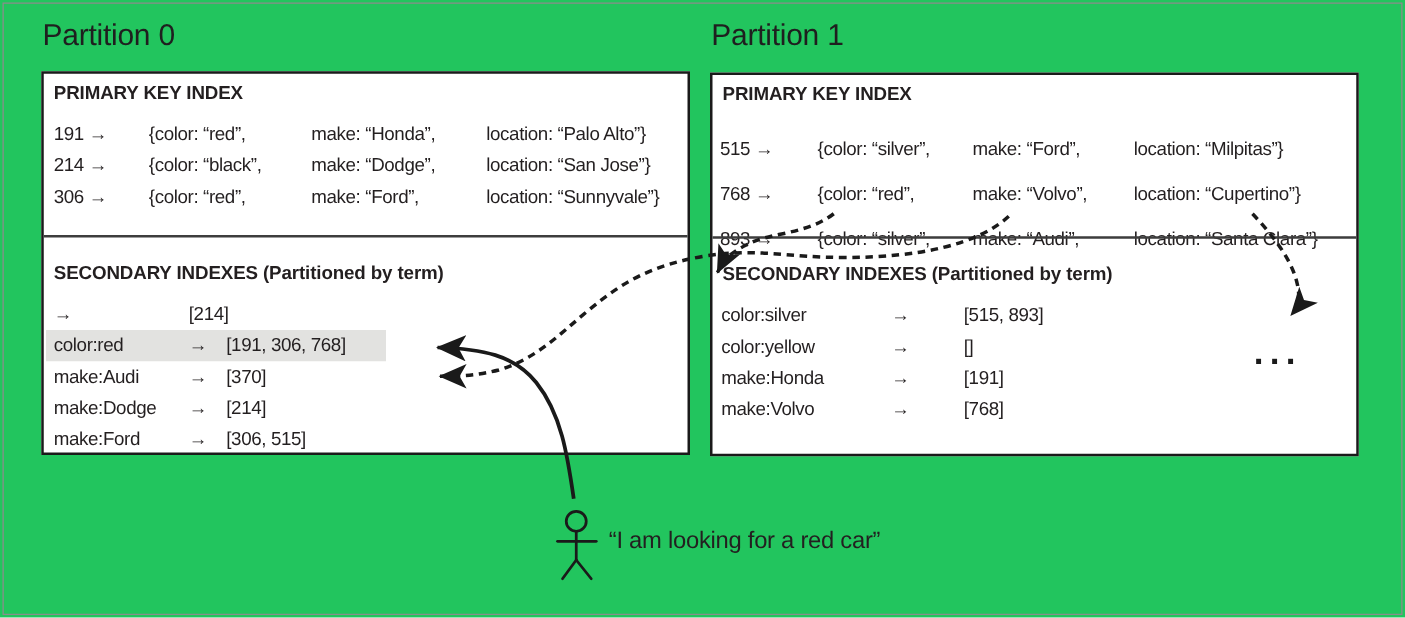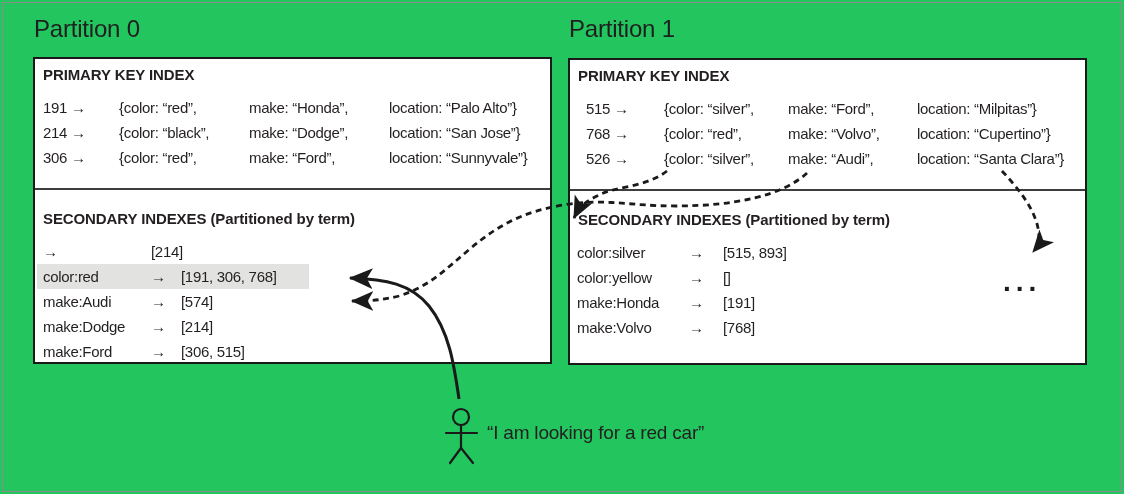--- a/index.html
+++ b/index.html
@@ -11,25 +11,25 @@
   #title1{left:569px;top:16px;}
   .pbox{position:absolute;top:57px;width:515px;height:303px;border:2.5px solid #1a1a1a;background:#fff;text-decoration:underline;}
   #pbox0{left:33px;}
   #pbox1{left:568px;top:58px;}
   .sec-head{position:absolute;left:8px;top:7px;font-size:15px;font-weight:bold;letter-spacing:-0.1px;white-space:nowrap;}
   .divider{position:absolute;left:0;right:0;top:129px;height:2px;background:#3d3d3d;}
   .sec2-head{position:absolute;left:8px;top:151px;font-size:15px;font-weight:bold;letter-spacing:-0.1px;white-space:nowrap;}
   .pri-rows{position:absolute;left:0;right:0;top:36px;}
   .pri-row{display:grid;padding-left:8px;line-height:25px;font-size:15px;letter-spacing:-0.3px;white-space:nowrap;gap:12px;}
   #pbox0 .pri-row{grid-template-columns:64px 118px 128px auto;}
-  #pbox1 .pri-row{grid-template-columns:66px 112px 117px auto;padding-left:16px;}
+  #pbox1 .pri-row{grid-template-columns:66px 112px 117px auto;padding-left:6px;margin-top:11px;}
   .sec-rows{position:absolute;left:0;right:0;top:180px;}
   .sec-row{display:grid;padding-left:8px;line-height:25px;font-size:15px;letter-spacing:-0.3px;white-space:nowrap;}
   #pbox0 .sec-row{grid-template-columns:108px 30px auto;}
-  #pbox1 .sec-row{grid-template-columns:112px 34px auto;padding-left:7px;}
+  #pbox1 .sec-row{grid-template-columns:112px 34px auto;padding-left:7px;gap:24px;}
   .sec-row.hl{background:linear-gradient(to right,transparent 0 2px,#e2e2e0 2px 274px,transparent 274px);}
   .quote{position:absolute;left:487px;top:422px;font-size:19px;letter-spacing:-0.2px;white-space:nowrap;}
   .dots{position:absolute;left:1003px;top:266px;font-size:28px;font-weight:bold;letter-spacing:5px;color:#1a1a1a;}
   svg.overlay{position:absolute;left:0;top:0;pointer-events:none;}
 </style>
 </head>
 <body>
 
 <div class="stage">
   <div class="outer-frame"></div>
@@ -67,21 +67,21 @@
           <span>[214]</span>
       </div>
       <div class="sec-row hl">
         <span>color:red</span>
           <span>→</span>
           <span>[191, 306, 768]</span>
       </div>
       <div class="sec-row">
         <span>make:Audi</span>
           <span>→</span>
-          <span>[574]</span>
+          <span>[370]</span>
       </div>
       <div class="sec-row">
         <span>make:Dodge</span>
           <span>→</span>
           <span>[214]</span>
       </div>
       <div class="sec-row">
         <span>make:Ford</span>
           <span>→</span>
           <span>[306, 515]</span>
@@ -98,21 +98,21 @@
           <span>make: “Ford”,</span>
           <span>location: “Milpitas”}</span>
       </div>
       <div class="pri-row">
         <span>768 →</span>
           <span>{color: “red”,</span>
           <span>make: “Volvo”,</span>
           <span>location: “Cupertino”}</span>
       </div>
       <div class="pri-row">
-        <span>526 →</span>
+        <span>893 →</span>
           <span>{color: “silver”,</span>
           <span>make: “Audi”,</span>
           <span>location: “Santa Clara”}</span>
       </div>
     </div>
     <div class="divider"></div>
     <div class="sec2-head">SECONDARY INDEXES (Partitioned by term)</div>
     <div class="sec-rows">
       <div class="sec-row">
         <span>color:silver</span>

